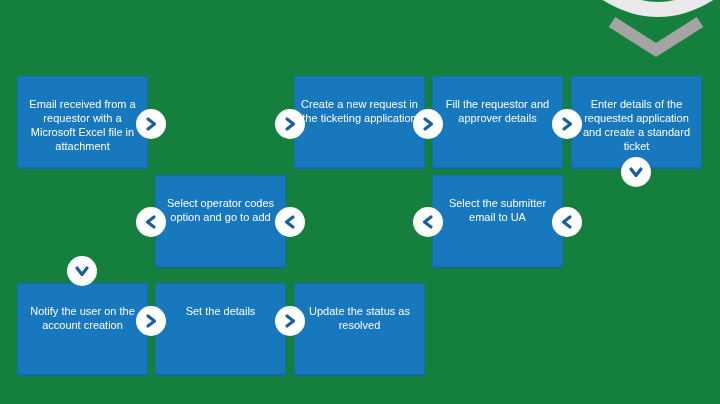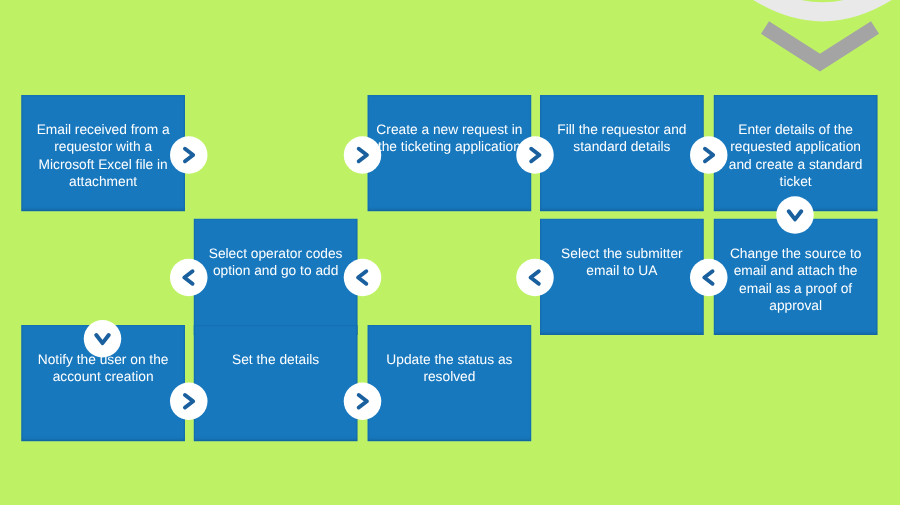--- a/index.html
+++ b/index.html
@@ -1,28 +1,28 @@
 <!DOCTYPE html>
 <html style="--box-blue: #1778be; --arrow-blue: #1a5f9e; --logo-band: #e9e9e9; --logo-v: #a4a4a4;"><head>
 <meta charset="utf-8">
 <style>
   html,body { margin:0; padding:0; background:#ffffff; }
   .canvas {
-    position:relative; width:720px; height:404px; background:#bef264;
+    position:relative; width:720px; height:404px; background:#15803d;
     overflow:hidden; font-family:"Liberation Sans", sans-serif;
   }
   
   .box {
     position:absolute; width:131px; height:93px;
     background:var(--box-blue,#1778be); color:#ffffff;
     font-size:11px; line-height:14px; text-align:center;
     padding:21px 7px 0; box-sizing:border-box;
     box-shadow: inset 0 0 0 1px rgba(0,0,0,0.05), inset 0 -2px 2px rgba(0,0,0,0.10);
   }
-  .r1{top:76px} .r2{top:175px} .r3{top:260px}
+  .r1{top:76px} .r2{top:175px} .r3{top:283px}
   .c1{left:17px} .c2{left:155px} .c3{left:294px} .c4{left:432px} .c5{left:571px}
 
   
   .conn {
     position:absolute; width:30px; height:30px; border-radius:50%;
     background:#ffffff; display:flex; align-items:center; justify-content:center;
   }
   .conn svg { display:block; }
   .chev {
     stroke:var(--arrow-blue,#1a5f9e); stroke-width:3.2; fill:none;
@@ -47,26 +47,25 @@
 
 <div class="canvas">
 
   <svg class="logo" width="120" height="58" viewBox="0 0 120 58">
     <path class="band" d="M6 -8 Q 60 27 114 -8"></path>
     <path class="vee" d="M14 22 L58 50 L102 22"></path>
   </svg>
 
   <div class="box r1 c1"><span>Email received from a requestor with a Microsoft Excel file in attachment</span></div>
   <div class="box r1 c3"><span>Create a new request in the ticketing application</span></div>
-  <div class="box r1 c4"><span>Fill the requestor and standard details</span></div>
+  <div class="box r1 c4"><span>Fill the requestor and approver details</span></div>
   <div class="box r1 c5"><span>Enter details of the requested application and create a standard ticket</span></div>
 
   <div class="box r2 c2"><span>Select operator codes option and go to add</span></div>
   <div class="box r2 c4"><span>Select the submitter email to UA</span></div>
-  <div class="box r2 c5"><span>Change the source to email and attach the email as a proof of approval</span></div>
 
   <div class="box r3 c1"><span>Notify the user on the account creation</span></div>
   <div class="box r3 c2"><span>Set the details</span></div>
   <div class="box r3 c3"><span>Update the status as resolved</span></div>
 
   <div class="conn k1 right">
       <svg width="16" height="16" viewBox="0 0 16 16">
         <path class="chev" d="M5 3 L11.5 8 L5 13"></path>
       </svg>
     </div>

